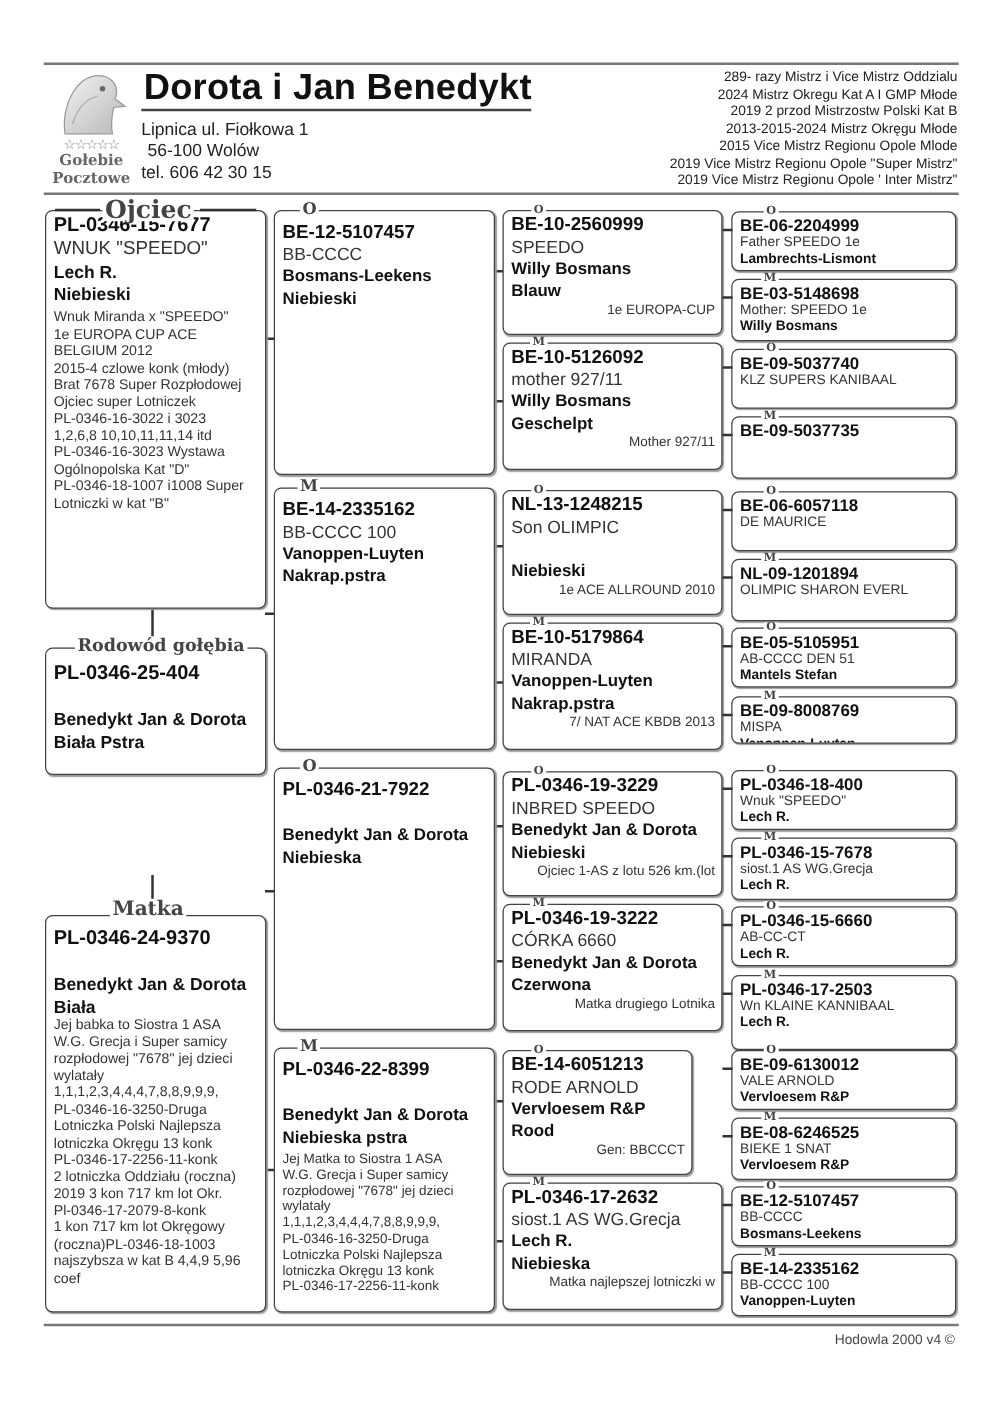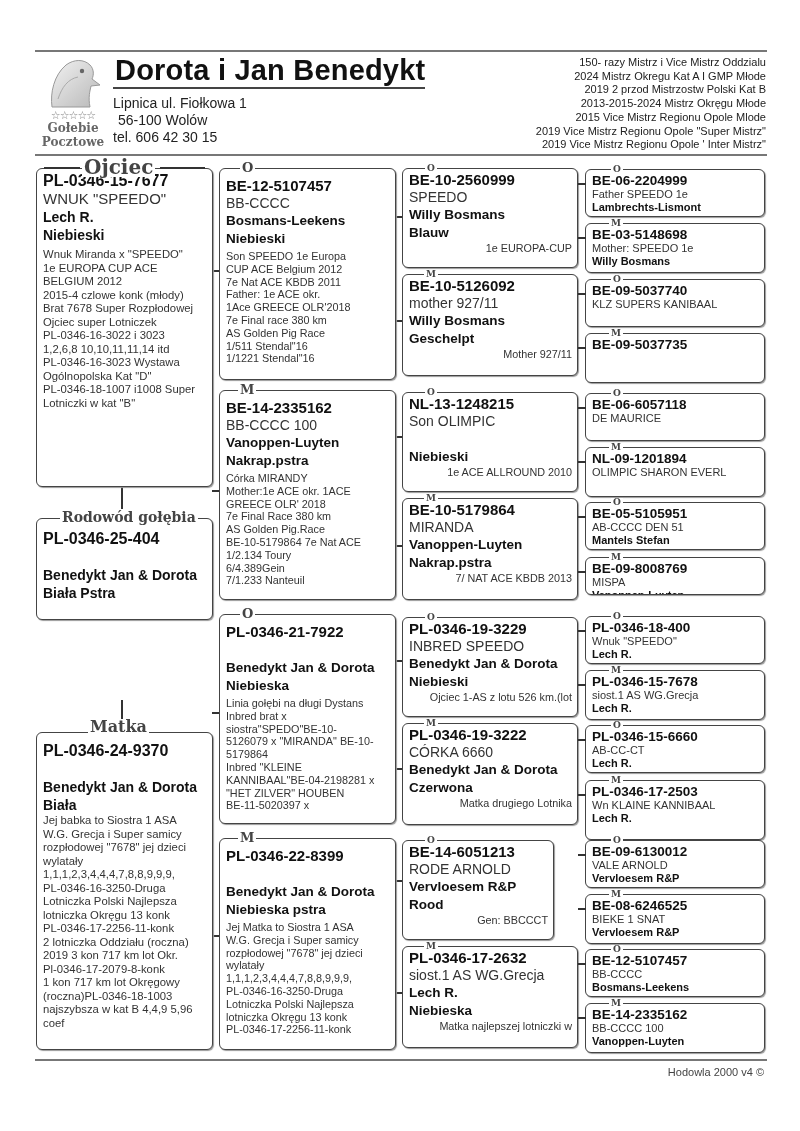--- a/index.html
+++ b/index.html
@@ -91,21 +91,21 @@
   <div class="t2">Pocztowe</div>
 </div>
 
 <div class="owner-name">Dorota i Jan Benedykt</div>
 <div class="owner-underline"></div>
 <div class="addr l1">Lipnica ul. Fiołkowa 1</div>
 <div class="addr l2">56-100 Wolów</div>
 <div class="addr l3">tel. 606 42 30 15</div>
 
 <div class="titles">
-  <div>150- razy  Mistrz i Vice Mistrz Oddzialu</div>
+  <div>289- razy  Mistrz i Vice Mistrz Oddzialu</div>
   <div>2024 Mistrz Okregu Kat A I GMP  Młode</div>
   <div>2019 2 przod Mistrzostw Polski Kat B</div>
   <div>2013-2015-2024 Mistrz Okręgu Młode</div>
   <div>2015 Vice Mistrz Regionu Opole Mlode</div>
   <div>2019 Vice Mistrz Regionu Opole "Super Mistrz"</div>
   <div>2019 Vice Mistrz Regionu Opole ' Inter Mistrz"</div>
 </div>
 
 <div class="hr mid"></div>
 
@@ -176,63 +176,36 @@
 najszybsza w kat B 4,4,9 5,96
 coef</div>
 </div>
 <div class="lgd" style="left:88px;top:719px;font-size:16px;">Matka</div>
 
 <div class="card c2" style="left:219px;top:168px;width:177px;height:212px;padding-top:8px;">
   <div class="ring">BE-12-5107457</div>
   <div class="nm">BB-CCCC</div>
   <div class="own">Bosmans-Leekens</div>
   <div class="col">Niebieski</div>
-  <div class="note">Son SPEEDO 1e Europa
-CUP ACE Belgium 2012
-7e Nat ACE KBDB 2011
-Father: 1e ACE okr.
-1Ace GREECE OLR'2018
-7e Final race 380 km
-AS Golden Pig Race
-1/511 Stendal"16
-1/1221 Stendal"16</div>
 </div>
 <div class="lgd" style="left:240px;top:161px;font-size:13px;">O</div>
 
 <div class="card c2" style="left:219px;top:390px;width:177px;height:210px;padding-top:8px;">
   <div class="ring">BE-14-2335162</div>
   <div class="nm">BB-CCCC 100</div>
   <div class="own">Vanoppen-Luyten</div>
   <div class="col">Nakrap.pstra</div>
-  <div class="note">Córka MIRANDY
-Mother:1e ACE okr. 1ACE
-GREECE OLR' 2018
-7e Final Race 380 km
-AS Golden Pig.Race
-BE-10-5179864 7e Nat ACE
-1/2.134 Toury
-6/4.389Gein
-7/1.233 Nanteuil</div>
 </div>
 <div class="lgd" style="left:238px;top:383px;font-size:13px;">M</div>
 
 <div class="card c2" style="left:219px;top:614px;width:177px;height:210px;padding-top:8px;">
   <div class="ring">PL-0346-21-7922</div>
   <div class="spacer"></div>
   <div class="own">Benedykt Jan &amp; Dorota</div>
   <div class="col">Niebieska</div>
-  <div class="note">Linia gołębi na długi Dystans
-Inbred brat x
-siostra"SPEDO"BE-10-
-5126079 x "MIRANDA" BE-10-
-5179864
-Inbred "KLEINE
-KANNIBAAL"BE-04-2198281 x
-"HET ZILVER" HOUBEN
- BE-11-5020397 x</div>
 </div>
 <div class="lgd" style="left:240px;top:607px;font-size:13px;">O</div>
 
 <div class="card c2" style="left:219px;top:838px;width:177px;height:212px;padding-top:8px;">
   <div class="ring">PL-0346-22-8399</div>
   <div class="spacer"></div>
   <div class="own">Benedykt Jan &amp; Dorota</div>
   <div class="col">Niebieska pstra</div>
   <div class="note">Jej Matka to Siostra 1 ASA
 W.G. Grecja i Super samicy

